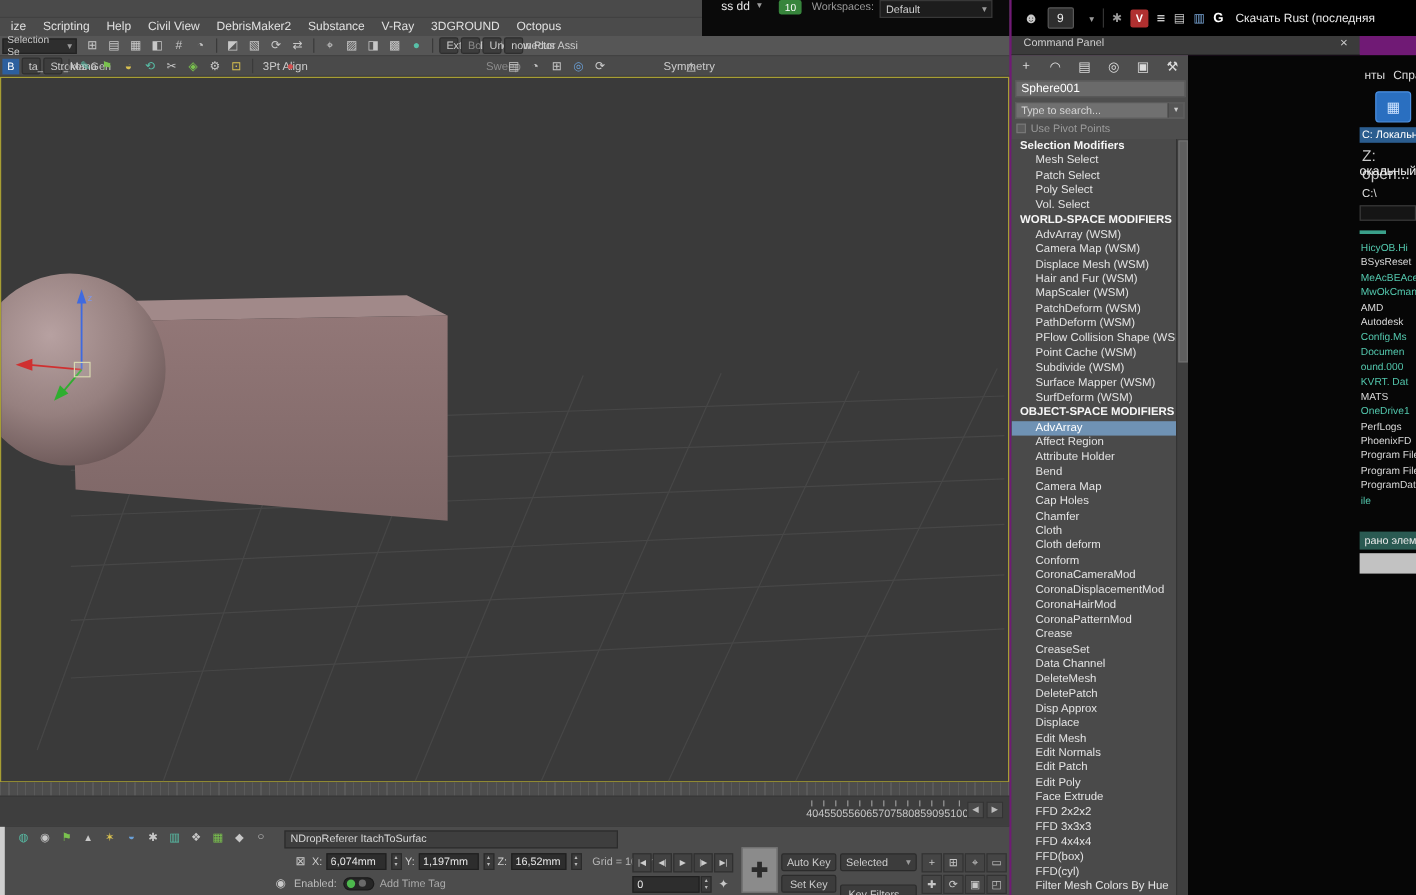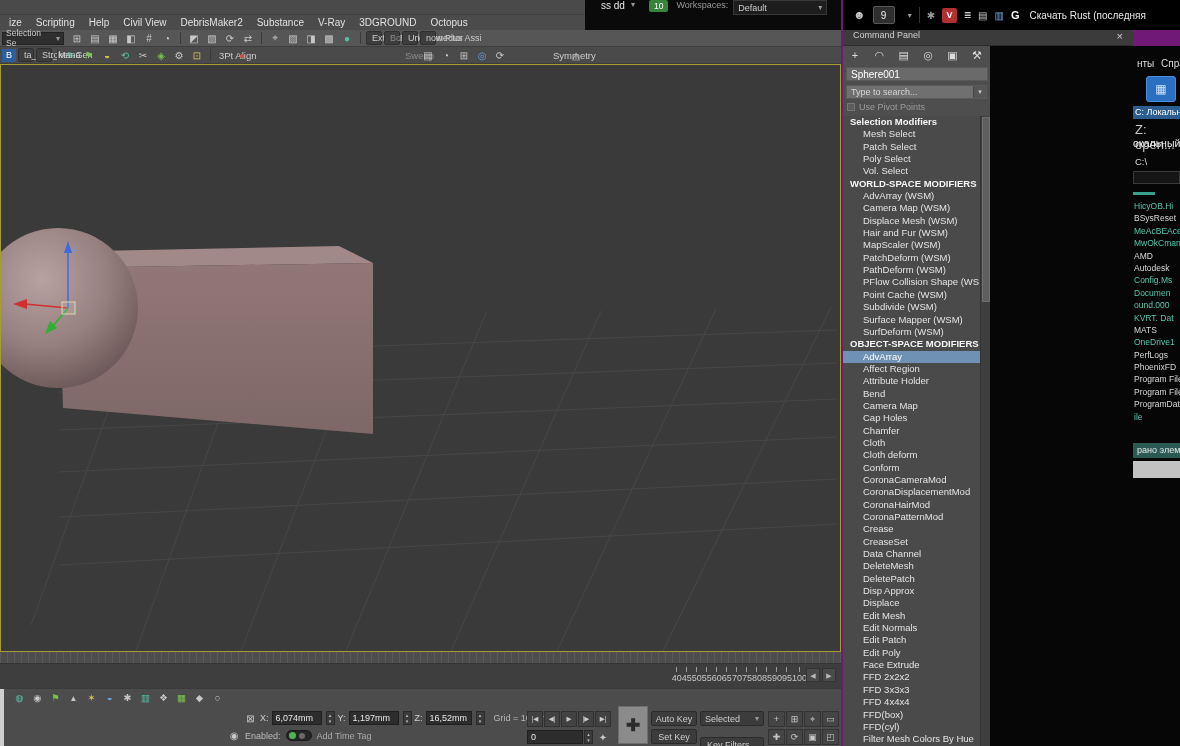--- a/index.html
+++ b/index.html
@@ -309,20 +309,21 @@
           <span class="icon g-yellow">✶</span>
           <span class="icon g-blue">◒</span>
           <span class="icon">✱</span>
           <span class="icon g-teal">▥</span>
           <span class="icon">❖</span>
           <span class="icon g-green">▦</span>
           <span class="icon">◆</span>
           <span class="icon">○</span>
         </div>
 
+      <div id="prompt">NDropReferer ItachToSurfac</div>
 
       <div class="coordrow">
         <span class="icon" style="width:13px">⊠</span>
         <span class="lbl">X:</span>
         <input class="field" style="width: 50px;" readonly="" value="6,074mm">
           <span class="spin"></span>
         <span class="lbl">Y:</span>
         <input class="field" style="width: 50px;" readonly="" value="1,197mm">
           <span class="spin"></span>
         <span class="lbl">Z:</span>

